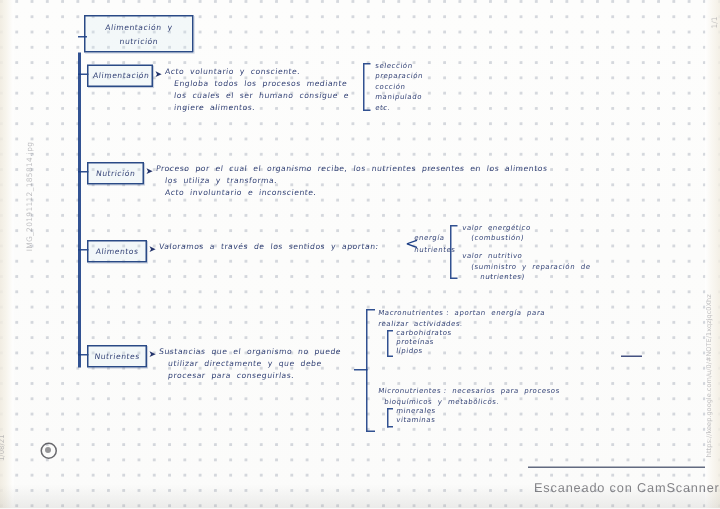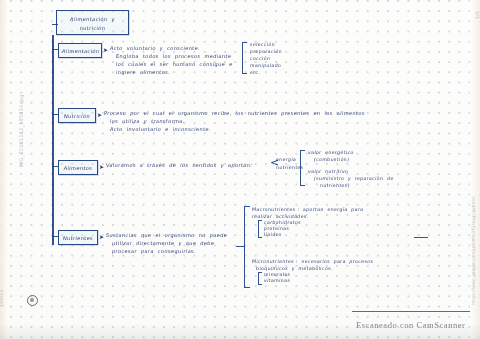--- a/index.html
+++ b/index.html
@@ -35,21 +35,21 @@
     font-family:"DejaVu Sans", sans-serif;
     white-space:nowrap;
   }
   .wm-left-1{ left:-16px; top:128px; transform:rotate(-90deg); font-size:5px; letter-spacing:.2px;}
   .wm-left-2{ left:-7px;  top:296px; transform:rotate(-90deg); font-size:4.6px;}
   .wm-right-1{right:-1px; top:12px;  transform:rotate(-90deg); font-size:5px;}
   .wm-right-2{right:-48px;top:248px; transform:rotate(-90deg); font-size:4.4px;}
   .camscanner{
     position:absolute;left:356px;top:320px;
     font-size:8.5px;color:#6f6f74;letter-spacing:.55px;
-    font-family:Liberation Serif, serif;opacity:.85;
+    font-family:Liberation Sans, sans-serif;opacity:.85;
   }
   .page-stamp{
     position:absolute;left:27px;top:295px;width:9px;height:9px;border-radius:50%;
     border:1.1px solid #3a3a40;opacity:.75;
   }
   .page-stamp:after{
     content:"";position:absolute;left:2px;top:2px;width:4px;height:4px;border-radius:50%;
     background:#3a3a40;opacity:.7;
   }
   .hrule{

